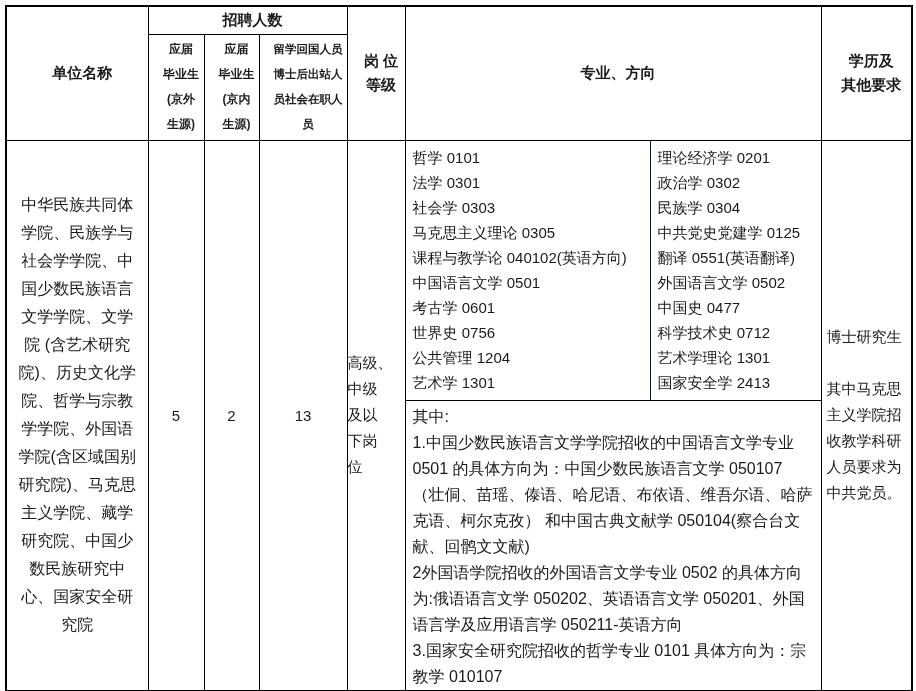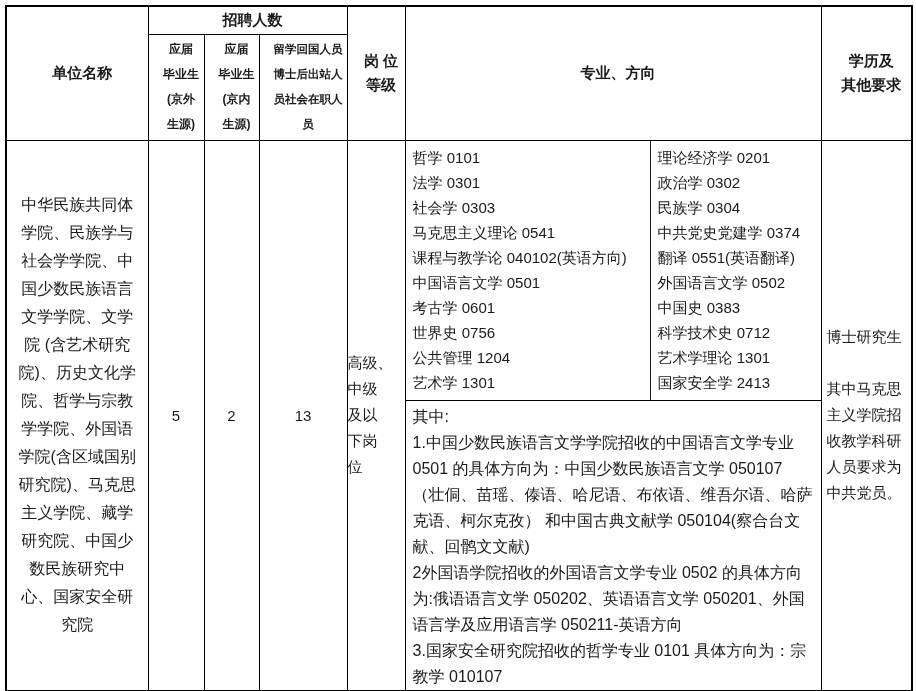--- a/index.html
+++ b/index.html
@@ -121,36 +121,36 @@
 中级
 及以
 下岗
 位</td>
       <td class="majors" colspan="2">
         <div class="majors-top">
           <div class="maj-col maj-left">
                 <div class="maj-line">哲学 0101</div>
                 <div class="maj-line">法学 0301</div>
                 <div class="maj-line">社会学 0303</div>
-                <div class="maj-line">马克思主义理论 0541</div>
+                <div class="maj-line">马克思主义理论 0305</div>
                 <div class="maj-line">课程与教学论 040102(英语方向)</div>
                 <div class="maj-line">中国语言文学 0501</div>
                 <div class="maj-line">考古学 0601</div>
                 <div class="maj-line">世界史 0756</div>
                 <div class="maj-line">公共管理 1204</div>
                 <div class="maj-line">艺术学 1301</div>
               </div>
           <div class="maj-col maj-right">
                 <div class="maj-line">理论经济学 0201</div>
                 <div class="maj-line">政治学 0302</div>
                 <div class="maj-line">民族学 0304</div>
-                <div class="maj-line">中共党史党建学 0374</div>
+                <div class="maj-line">中共党史党建学 0125</div>
                 <div class="maj-line">翻译 0551(英语翻译)</div>
                 <div class="maj-line">外国语言文学 0502</div>
-                <div class="maj-line">中国史 0383</div>
+                <div class="maj-line">中国史 0477</div>
                 <div class="maj-line">科学技术史 0712</div>
                 <div class="maj-line">艺术学理论 1301</div>
                 <div class="maj-line">国家安全学 2413</div>
               </div>
         </div>
         <div class="notes">
               <p class="note-para">其中:</p>
               <p class="note-para">1.中国少数民族语言文学学院招收的中国语言文学专业 0501 的具体方向为：中国少数民族语言文学 050107（壮侗、苗瑶、傣语、哈尼语、布依语、维吾尔语、哈萨克语、柯尔克孜） 和中国古典文献学 050104(察合台文献、回鹘文文献)</p>
               <p class="note-para">2外国语学院招收的外国语言文学专业 0502 的具体方向为:俄语语言文学 050202、英语语言文学 050201、外国语言学及应用语言学 050211-英语方向</p>
               <p class="note-para">3.国家安全研究院招收的哲学专业 0101 具体方向为：宗教学 010107</p>

